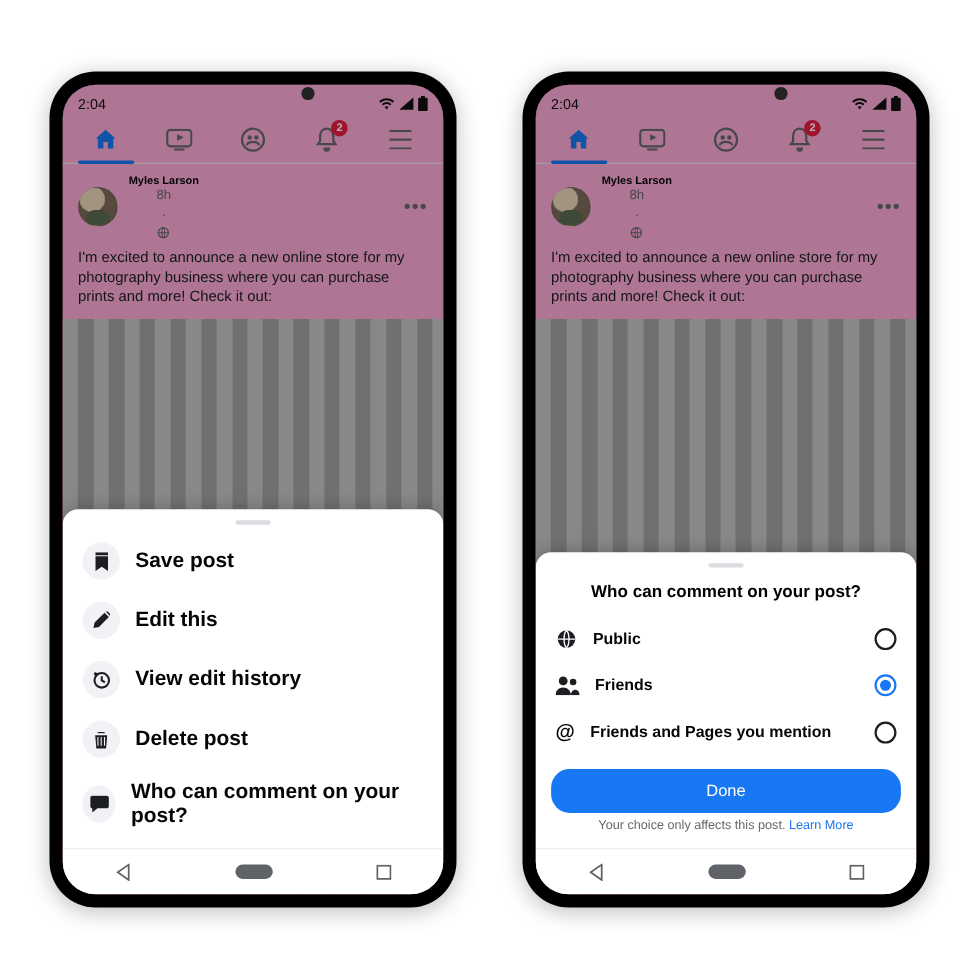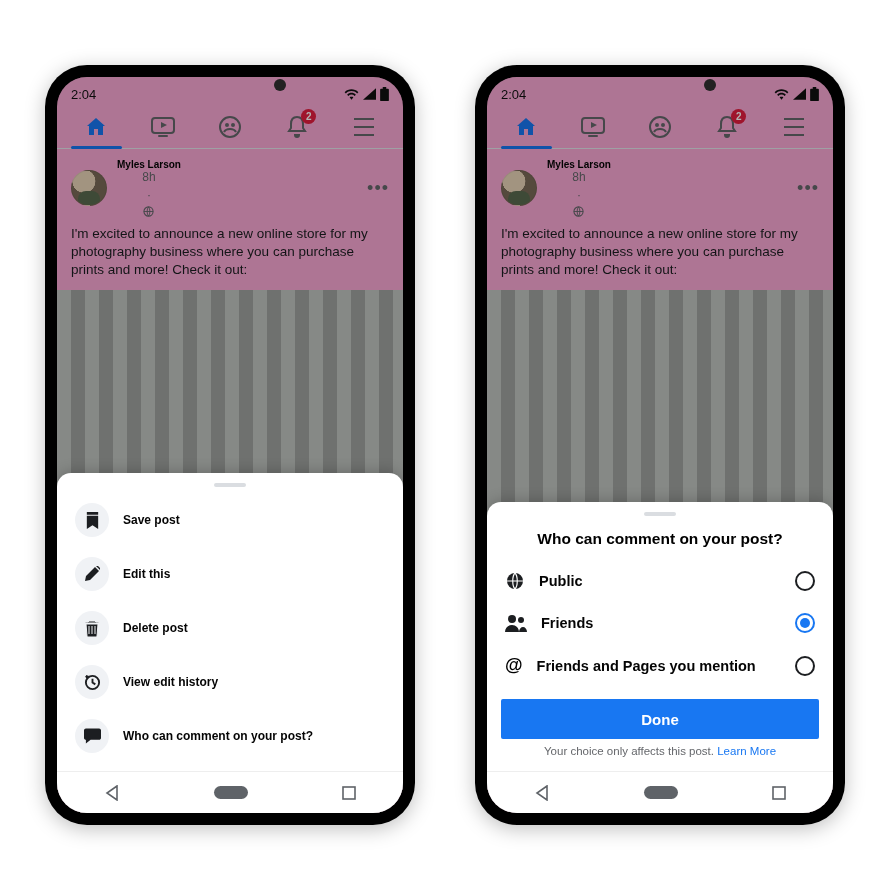--- a/index.html
+++ b/index.html
@@ -135,37 +135,37 @@
   .grab{ width:32px; height:4px; background:#dadde1; border-radius:2px; margin:0 auto 6px auto;}
   .menu-item{
     display:flex; align-items:center; gap:14px;
     padding:10px 18px;
   }
   .menu-icon{
     width:34px; height:34px; border-radius:50%;
     background:#f0f2f5; display:flex; align-items:center; justify-content:center;
     color:#1c1e21;
   }
-  .menu-label{ font-size:12px; font-weight:600; color:#050505;}
+  .menu-label{ font-size:19px; font-weight:600; color:#050505;}
   
   .sheet-title{ text-align:center; font-weight:700; font-size:15.5px; padding:8px 0 12px 0;}
   .opt{
     display:flex; align-items:center; padding:11px 18px;
     gap:14px;
   }
   .opt-label{ font-size:14.5px; font-weight:600; color:#050505; flex:1;}
   .radio{
     width:20px; height:20px; border:2px solid #1c1e21; border-radius:50%;
     display:flex; align-items:center; justify-content:center;
   }
   .radio.sel{ border-color:#1877f2;}
   .radio.sel::after{ content:""; width:10px; height:10px; background:#1877f2; border-radius:50%;}
   .done-btn{
-    margin:12px 14px 6px 14px; height:40px; border-radius:2px;
-    background:#1877f2; color:#fff; font-weight:700; font-size:15px;
+    margin:12px 14px 6px 14px; height:40px; border-radius:17px;
+    background:#1877f2; color:#fff; font-weight:400; font-size:15px;
     display:flex; align-items:center; justify-content:center;
   }
   .footnote{ text-align:center; font-size:11.5px; color:#65676b; padding-bottom:6px;}
   .footnote a{ color:#1877f2; text-decoration:none;}
   
   .anav{
     position:absolute; bottom:0; left:0; right:0; height:42px;
     background:#fff; border-top:1px solid #eee;
     display:flex; justify-content:space-around; align-items:center;
     color:#5f6368;
@@ -260,35 +260,35 @@
       <div class="menu-item">
         <span class="menu-icon">
           <svg width="16" height="16" viewBox="0 0 16 16">
               <path fill="#1c1e21" d="M11 1l4 4-9 9-5 1 1-5zM12 0l1-1 4 4-1 1z"></path>
             </svg>
         </span>
         <span class="menu-label">Edit this</span>
       </div>
       <div class="menu-item">
         <span class="menu-icon">
-          <svg width="16" height="17" viewBox="0 0 16 17">
-              <path fill="#1c1e21" d="M2 4h12l-1 12c0 .6-.4 1-1 1H4c-.6 0-1-.4-1-1zM5 1h6l1 1h3v1H1V2h3zM5 6v8M8 6v8M11 6v8" stroke="#f0f2f5" stroke-width="1"></path>
-            </svg>
-        </span>
-        <span class="menu-label">Delete post</span>
-      </div>
-      <div class="menu-item">
-        <span class="menu-icon">
           <svg width="17" height="17" viewBox="0 0 18 18">
               <circle cx="9" cy="9" r="7" fill="none" stroke="#1c1e21" stroke-width="2"></circle>
               <path d="M9 5v4l3 2" fill="none" stroke="#1c1e21" stroke-width="2"></path>
               <path d="M2 2l2 3M2 2l3 1" stroke="#1c1e21" stroke-width="2"></path>
             </svg>
         </span>
         <span class="menu-label">View edit history</span>
+      </div>
+      <div class="menu-item">
+        <span class="menu-icon">
+          <svg width="16" height="17" viewBox="0 0 16 17">
+              <path fill="#1c1e21" d="M2 4h12l-1 12c0 .6-.4 1-1 1H4c-.6 0-1-.4-1-1zM5 1h6l1 1h3v1H1V2h3zM5 6v8M8 6v8M11 6v8" stroke="#f0f2f5" stroke-width="1"></path>
+            </svg>
+        </span>
+        <span class="menu-label">Delete post</span>
       </div>
       <div class="menu-item">
         <span class="menu-icon">
           <svg width="17" height="16" viewBox="0 0 18 16">
               <path fill="#1c1e21" d="M2 0h14c1 0 2 1 2 2v8c0 1-1 2-2 2H7l-5 4v-4H2c-1 0-2-1-2-2V2c0-1 1-2 2-2z"></path>
             </svg>
         </span>
         <span class="menu-label">Who can comment on your post?</span>
       </div>
     </div>

